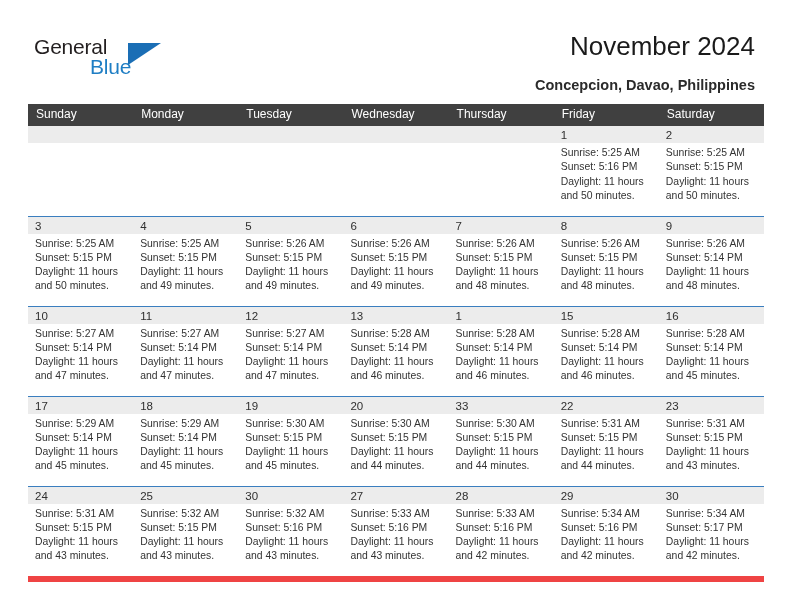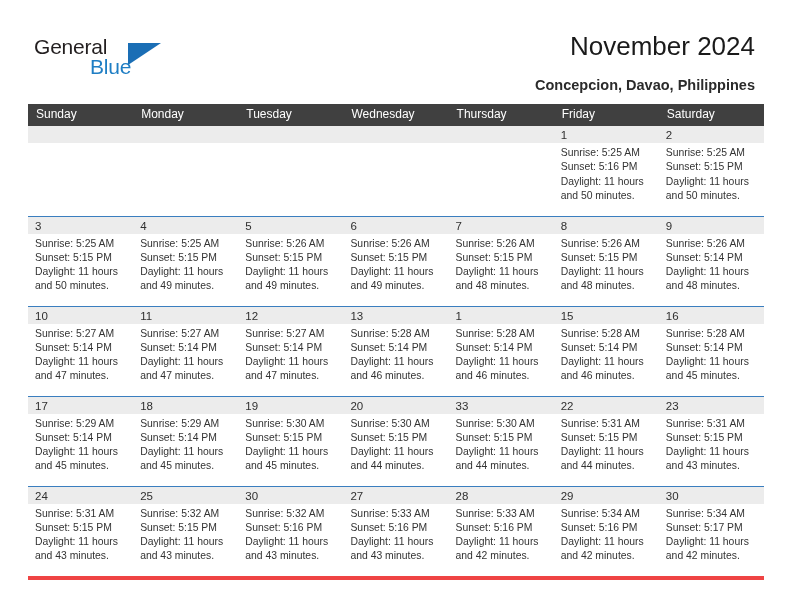--- a/index.html
+++ b/index.html
@@ -97,21 +97,21 @@
   }
   table.cal td {
     width: 105.14px;
     height: 90px;
     vertical-align: top;
     padding: 0;
     border-top: 1px solid #3a7ebf;
     background: #ffffff;
   }
   table.cal tr.week:first-child td { border-top: none; }
-  table.cal tr.week.last td { border-bottom: 4px solid #ef4444; }
+  table.cal tr.week.last td { border-bottom: 6px solid #ef4444; }
 
   .cell {
     position: relative;
     height: 89px;
     overflow: hidden;
   }
   .daynum-band {
     background: #ececec;
     height: 17px;
     padding: 1px 0 0 7px;

